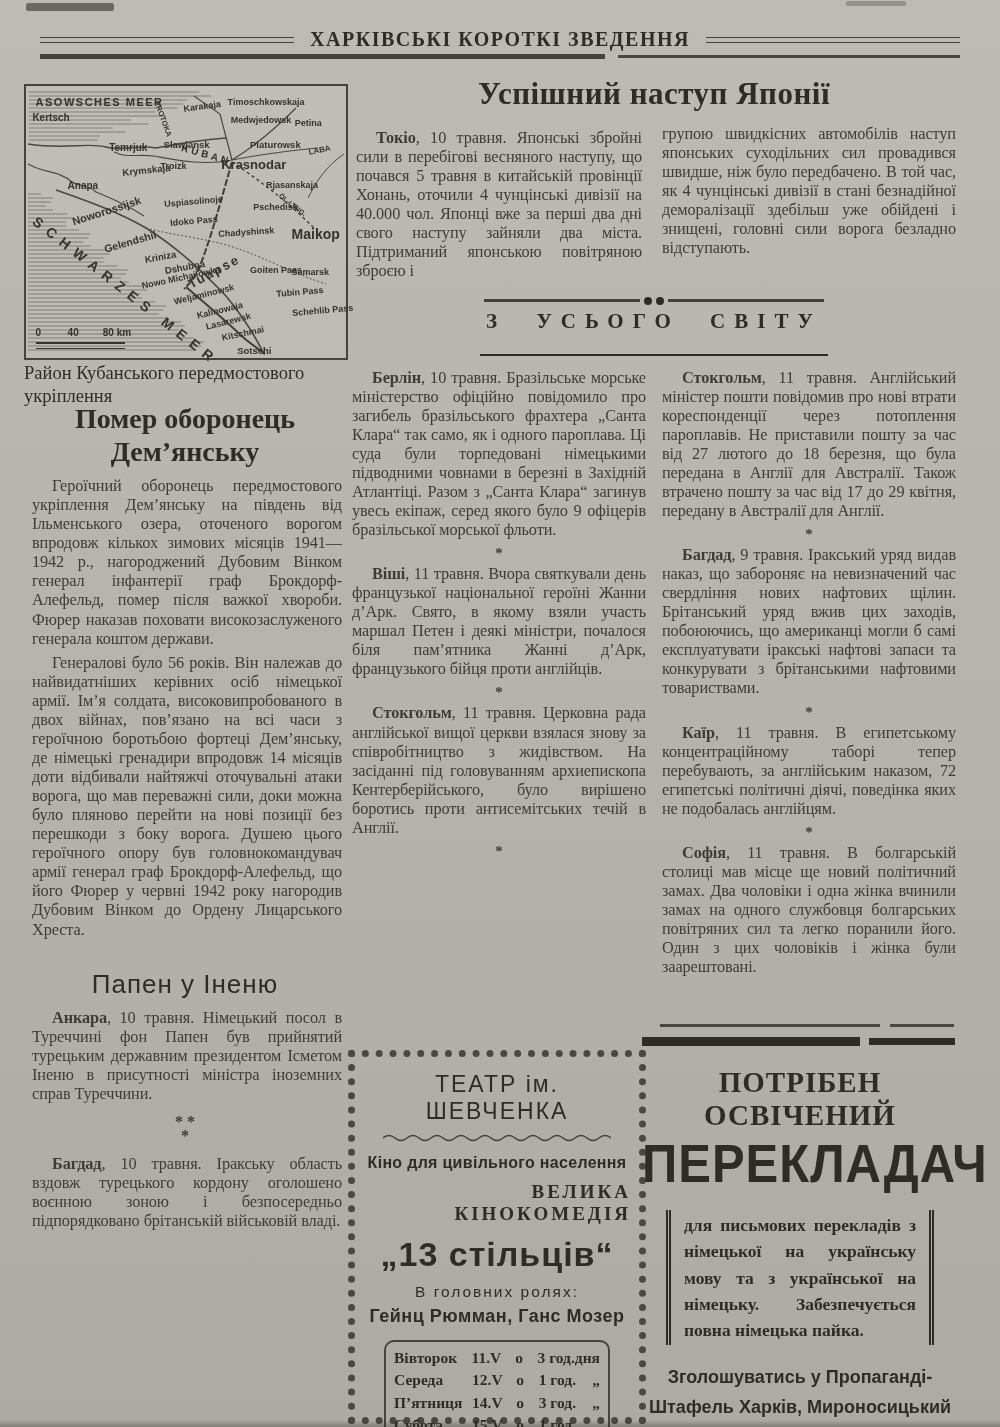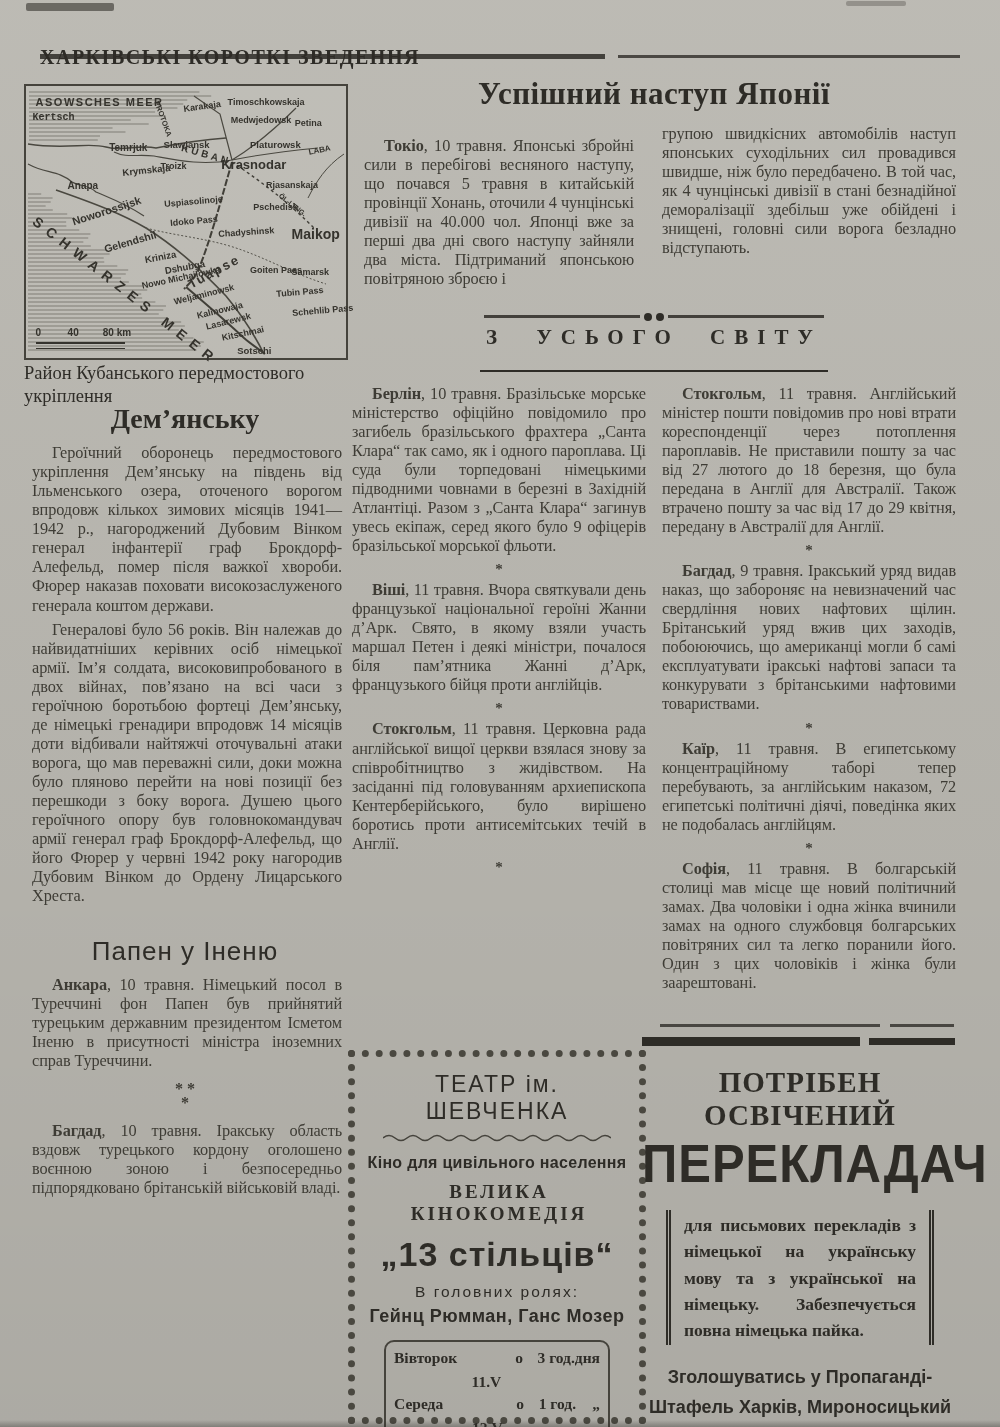--- a/index.html
+++ b/index.html
@@ -15,21 +15,21 @@
     overflow:hidden;color:var(--ink);
     font-family:"Liberation Serif",serif;
   }
   .smudge{position:absolute;background:rgba(40,38,32,.55);border-radius:2px;}
   #smudge-tl{left:26px;top:3px;width:88px;height:8px;}
   #smudge-tr{left:846px;top:1px;width:60px;height:5px;opacity:.5;}
   #bottom-edge{position:absolute;left:0;bottom:0;width:100%;height:7px;
     background:linear-gradient(180deg, rgba(0,0,0,0), rgba(46,44,39,.35));}
 
   
-  #masthead{position:absolute;left:40px;top:28px;width:920px;display:flex;align-items:flex-start;gap:16px;flex-direction:column;}
+  #masthead{position:absolute;left:40px;top:28px;width:920px;display:flex;align-items:center;gap:16px;}
   .mast-line{flex:1;height:4px;border-top:1.5px solid var(--ink-dark);border-bottom:1px solid var(--ink-dark);opacity:.85;}
   #masthead-title{font-weight:bold;font-size:20px;letter-spacing:1.5px;color:var(--ink-dark);white-space:nowrap;}
   #masthead-rule{position:absolute;left:40px;top:54px;width:920px;height:6px;}
   #masthead-rule .seg1{position:absolute;left:0;top:0;width:565px;height:4.5px;background:var(--ink-dark);opacity:.85;}
   #masthead-rule .seg2{position:absolute;left:578px;top:1px;width:342px;height:3px;background:var(--ink-dark);opacity:.8;}
 
   
   #map-box{position:absolute;left:24px;top:84px;width:320px;height:272px;border:2px solid #45433c;
     background:rgba(255,255,255,.06);}
   #map-svg{position:absolute;left:0;top:0;width:100%;height:100%;}
@@ -65,29 +65,29 @@
   #world-title{display:inline-block;font-weight:bold;font-size:21px;letter-spacing:9px;word-spacing:16px;
     color:var(--ink-dark);border-bottom:2px solid var(--ink-dark);padding:0 6px 20px 6px;}
   .news-item{font-size:16.3px;line-height:1.17;text-align:justify;text-indent:20px;margin:0;letter-spacing:-.1px;}
 
   
   #theater-ad{position:absolute;left:348px;top:1050px;width:268px;height:352px;
     border:7px dotted #4a4840;padding:4px 8px;text-align:center;font-family:"Liberation Sans",sans-serif;color:var(--ink-dark);}
   #theater-title{font-size:23px;letter-spacing:2px;margin-top:10px;font-weight:400;}
   #theater-wave{display:block;margin:7px auto 0 auto;}
   #theater-note{font-weight:bold;font-size:16px;margin-top:12px;letter-spacing:.3px;}
-  #theater-genre{font-family:"Liberation Serif",serif;font-weight:bold;font-size:19px;letter-spacing:3px;margin-top:9px;text-align:center;padding-left:4px;}
+  #theater-genre{font-family:"Liberation Serif",serif;font-weight:bold;font-size:19px;letter-spacing:3px;margin-top:9px;text-align:right;padding-left:4px;}
   #theater-movie{font-weight:bold;font-size:34px;margin-top:10px;letter-spacing:1px;}
   #theater-castlabel{font-size:15.5px;letter-spacing:2px;margin-top:9px;}
   #theater-cast{font-weight:bold;font-size:18px;margin-top:5px;letter-spacing:.5px;}
   #schedule-box{margin:13px auto 0 auto;width:206px;border:2px solid #45433c;border-radius:10px;padding:5px 8px;
     font-family:"Liberation Serif",serif;font-weight:bold;font-size:15.5px;color:var(--ink-dark);}
   .sched-row{display:flex;line-height:1.45;}
   .sc-day{width:78px;text-align:left;}
-  .sc-date{width:40px;text-align:left;margin-top:24px;}
+  .sc-date{width:40px;text-align:left;}
   .sc-o{width:16px;text-align:center;}
   .sc-time{width:48px;text-align:right;}
   .sc-suffix{flex:1;text-align:right;}
 
   
   #translator-ad{position:absolute;left:642px;top:1024px;width:316px;color:var(--ink-dark);}
   #end-rule{display:flex;gap:10px;margin:0 0 10px 18px;}
   #end-rule .er1{width:220px;height:3px;background:var(--ink-dark);opacity:.8;}
   #end-rule .er2{width:64px;height:3px;background:var(--ink-dark);opacity:.8;}
   #black-bar{display:flex;gap:9px;align-items:center;}
@@ -187,21 +187,21 @@
         <line x1="2" y1="260" x2="174.84790009400925" y2="260" stroke="#57554c" stroke-width="0.7" opacity="0.85"></line>
         <line x1="2" y1="264" x2="170.50492198939557" y2="264" stroke="#57554c" stroke-width="0.7" opacity="0.85"></line>
       </svg>
     <div id="map-labels">
         <span class="map-label" style="left: 3%; top: 4%; font-size: 11px; letter-spacing: 1.5px; font-weight: 700;">ASOWSCHES MEER</span>
         <span class="map-label" style="left: 4%; top: 47%; font-size: 14px; transform: rotate(38deg); letter-spacing: 7px; font-weight: 600;">SCHWARZES MEER</span>
         <span class="map-label" style="left: 42%; top: 5%; font-size: 7.5px; transform: rotate(70deg);">PROTOKA</span>
         <span class="map-label" style="left: 49%; top: 21%; font-size: 10px; transform: rotate(16deg); letter-spacing: 3px;">KUBAN</span>
         <span class="map-label" style="left: 88%; top: 23%; font-size: 8px; transform: rotate(-12deg);">LABA</span>
         <span class="map-label" style="left: 80%; top: 39%; font-size: 7px; transform: rotate(38deg);">ÖL-LTNG.</span>
-        <span class="map-label" style="left: 2%; top: 10%; font-size: 10px; font-family: Liberation Mono, monospace;">Kertsch</span>
+        <span class="map-label" style="left: 2%; top: 10%; font-size: 10px;">Kertsch</span>
         <span class="map-label" style="left: 26%; top: 21%; font-size: 10px;">Temrjuk</span>
         <span class="map-label" style="left: 49%; top: 7%; font-size: 9px; transform: rotate(-8deg);">Karakaja</span>
         <span class="map-label" style="left: 63%; top: 4.5%; font-size: 9px;">Timoschkowskaja</span>
         <span class="map-label" style="left: 64%; top: 11%; font-size: 9px;">Medwjedowsk</span>
         <span class="map-label" style="left: 84%; top: 12%; font-size: 9px;">Petina</span>
         <span class="map-label" style="left: 43%; top: 20%; font-size: 9.5px;">Slawjansk</span>
         <span class="map-label" style="left: 70%; top: 20%; font-size: 9.5px;">Platurowsk</span>
         <span class="map-label" style="left: 61%; top: 26.5%; font-size: 13px; font-weight: 700;">Krasnodar</span>
         <span class="map-label" style="left: 42%; top: 28%; font-size: 9px;">Troizk</span>
         <span class="map-label" style="left: 30%; top: 30%; font-size: 9.5px; transform: rotate(-6deg);">Krymskaja</span>
@@ -233,20 +233,21 @@
       </div>
     <div id="map-scalebar"></div>
   </div>
   <div id="map-caption">
     <div>Район Кубанського передмостового</div>
     <div>укріплення</div>
   </div>
 
   <div id="left-col">
     <div id="demyansk-title" class="h-serif">
+      <div>Помер оборонець</div>
       <div>Дем’янську</div>
     </div>
     <div id="demyansk-paras">
         <p class="bp">Героїчний оборонець передмостового укріплення Дем’янську на південь від Ільменського озера, оточеного ворогом впродовж кількох зимових місяців 1941—1942 р., нагороджений Дубовим Вінком генерал інфантерії граф Брокдорф-Алефельд, помер після важкої хвороби. Фюрер наказав поховати високозаслуженого генерала коштом держави.</p>
         <p class="bp">Генералові було 56 років. Він належав до найвидатніших керівних осіб німецької армії. Ім’я солдата, високовипробованого в двох війнах, пов’язано на всі часи з героїчною боротьбою фортеці Дем’янську, де німецькі гренадири впродовж 14 місяців доти відбивали найтяжчі оточувальні атаки ворога, що мав переважні сили, доки можна було пляново перейти на нові позиції без перешкоди з боку ворога. Душею цього героїчного опору був головнокомандувач армії генерал граф Брокдорф-Алефельд, що його Фюрер у червні 1942 року нагородив Дубовим Вінком до Ордену Лицарського Хреста.</p>
       </div>
 
     <div id="papen-title">Папен у Іненю</div>
     <p class="bp"><span class="dateline">Анкара</span><span>, 10 травня. Німецький посол в Туреччині фон Папен був прийнятий турецьким державним президентом Ісметом Іненю в присутності міністра іноземних справ Туреччини.</span></p>
 
@@ -255,21 +256,21 @@
       <div>*</div>
     </div>
 
     <p class="bp" style="margin-top:10px"><span class="dateline">Багдад</span><span>, 10 травня. Іракську область вздовж турецького кордону оголошено воєнною зоною і безпосередньо підпорядковано брітанській військовій владі.</span></p>
   </div>
 
   <div id="mid-block">
     <h1 id="lead-title" class="h-serif">Успішний наступ Японії</h1>
     <div class="cols">
       <div class="col">
-        <p class="bp" style="margin:12px"><span class="dateline">Токіо</span><span>, 10 травня. Японські збройні сили в перебігові весняного наступу, що почався 5 травня в китайській провінції Хонань, оточили 4 чунцінські дивізії на 40.000 чол. Японці вже за перші два дні свого наступу зайняли два міста. Підтриманий японською повітряною зброєю і</span></p>
+        <p class="bp" style="margin:4px"><span class="dateline">Токіо</span><span>, 10 травня. Японські збройні сили в перебігові весняного наступу, що почався 5 травня в китайській провінції Хонань, оточили 4 чунцінські дивізії на 40.000 чол. Японці вже за перші два дні свого наступу зайняли два міста. Підтриманий японською повітряною зброєю і</span></p>
       </div>
       <div class="col">
         <p class="bp noindent" style="margin:0">групою швидкісних автомобілів наступ японських суходільних сил провадився швидше, ніж було передбачено. В той час, як 4 чунцінські дивізії в стані безнадійної деморалізації здебільш уже обійдені і знищені, головні сили ворога безладно відступають.</p>
       </div>
     </div>
 
     <div id="lead-divider">
       <div class="dline"></div>
       <div class="dot"></div>
       <div class="dot"></div>

